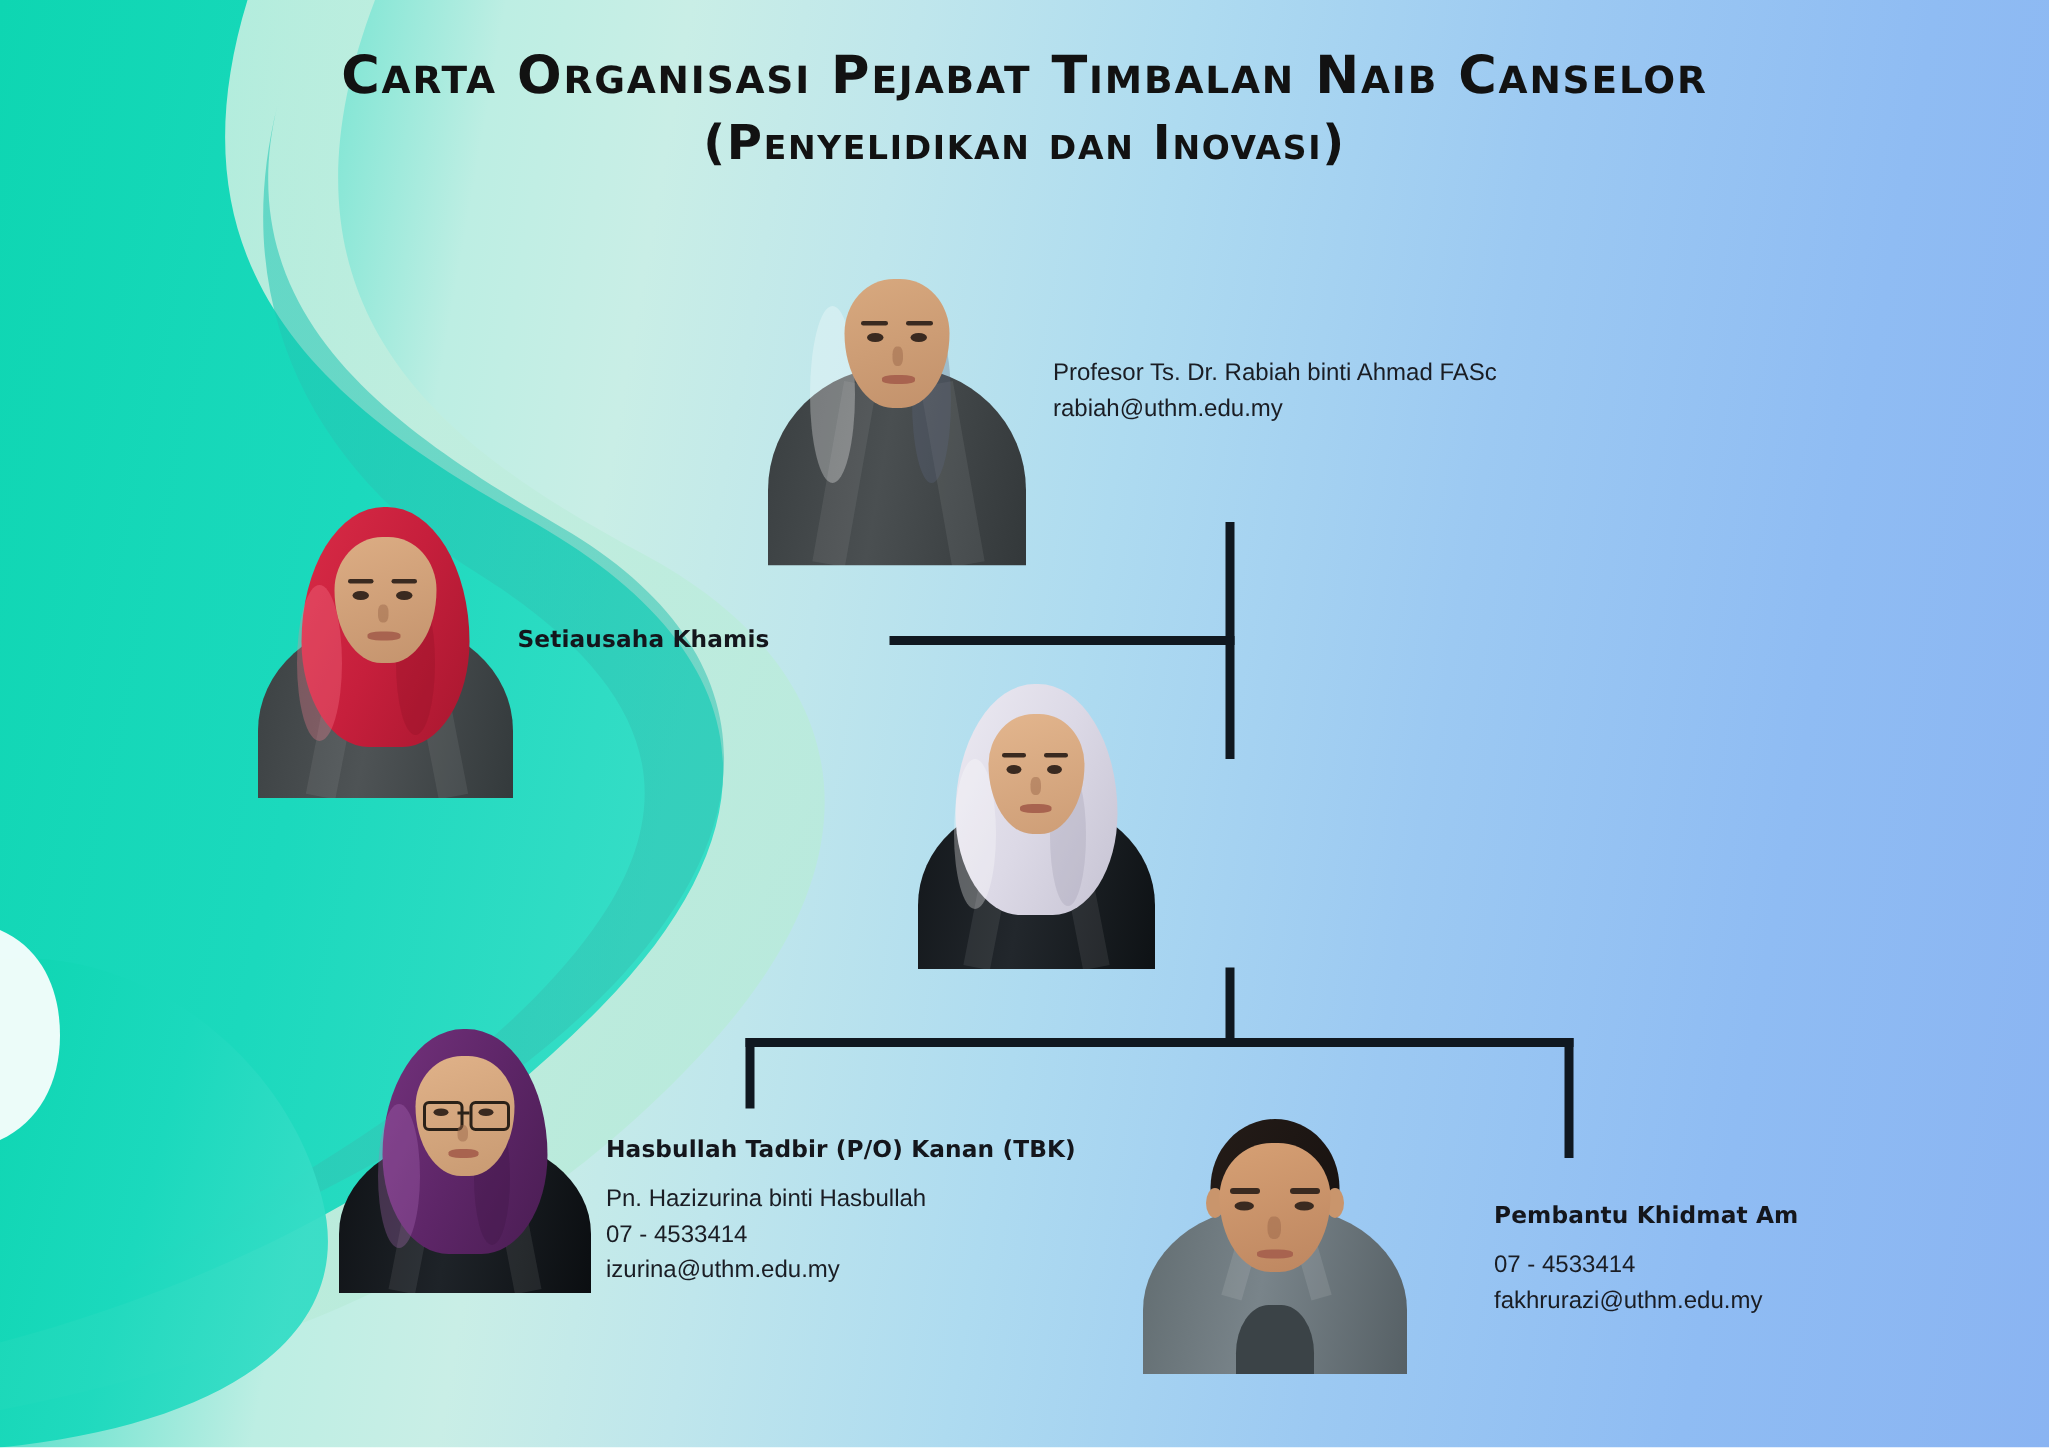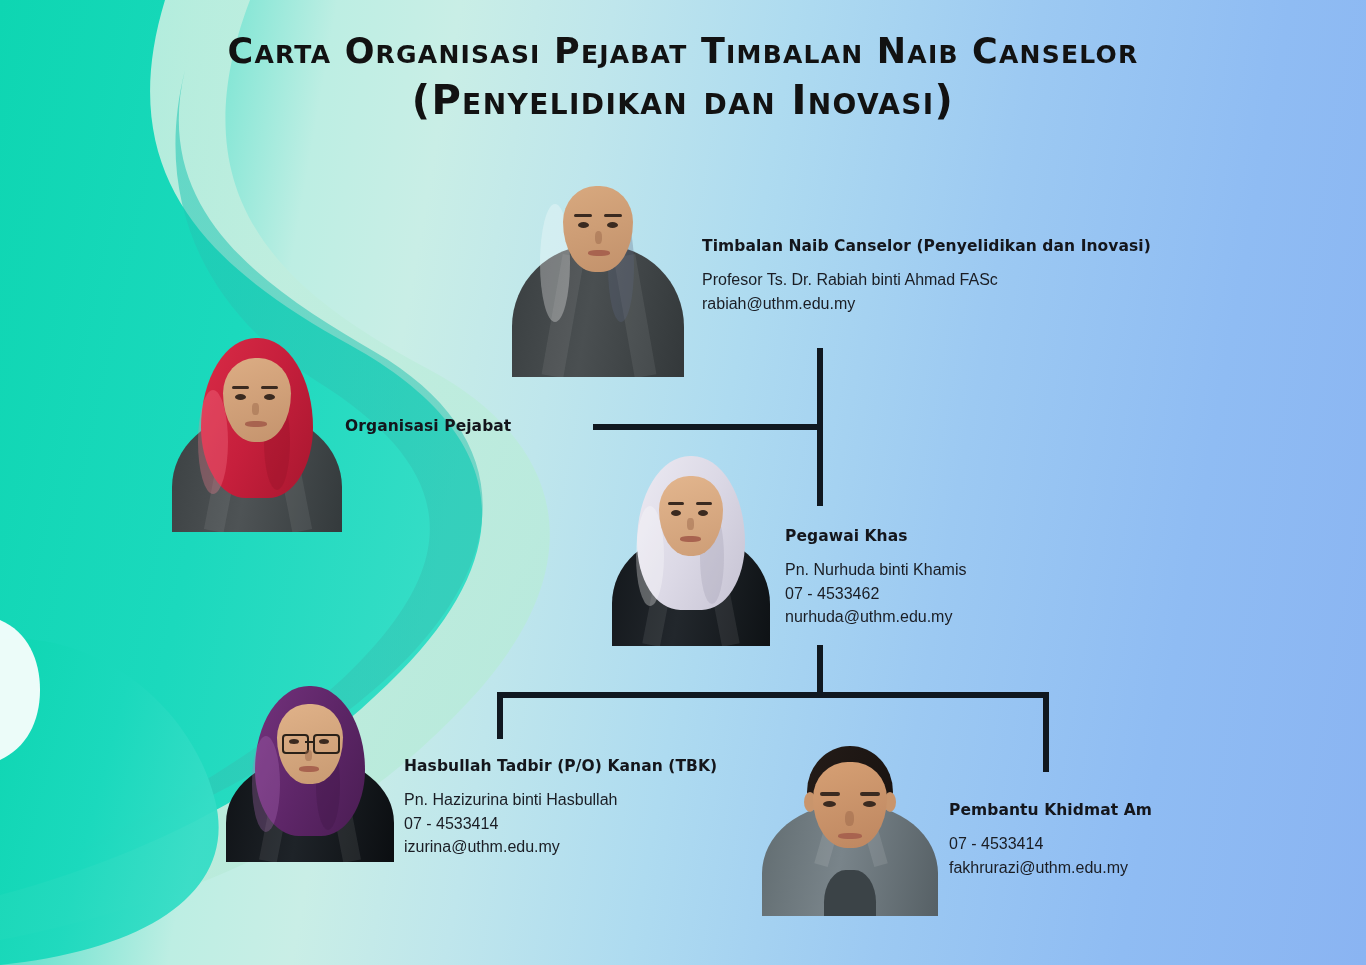--- a/index.html
+++ b/index.html
@@ -46,21 +46,21 @@
   }
   .title-line {
     font-family: "DejaVu Sans", sans-serif;
     font-variant: small-caps;
     font-weight: 700;
     letter-spacing: 0.035em;
     color: #121212;
     line-height: 1.32;
   }
   .title-line.l1 { font-size: 35px; }
-  .title-line.l2 { font-size: 40px; }
+  .title-line.l2 { font-size: 32px; }
 
   
   .line {
     position: absolute;
     background: #101820;
     z-index: 3;
   }
 
   
   .portrait {
@@ -317,50 +317,41 @@
       <div class="pf-brow" style="left:58px; top:54px; width:20px; height:4px; border-radius:2px;"></div>
       <div class="pf-brow" style="left:98px; top:54px; width:20px; height:4px; border-radius:2px;"></div>
       <div class="pf-eye" style="left:61px; top:63px; width:13px; height:6px;"></div>
       <div class="pf-eye" style="left:101px; top:63px; width:13px; height:6px;"></div>
       <div class="pf-nose" style="left:83px; top:73px; width:9px; height:15px;"></div>
       <div class="pf-mouth" style="left:76px; top:95px; width:24px; height:6px;"></div>
     </div>
   </div>
 
   <div class="info" style="left:702px; top:237px;">
-    <div class="info-title">Timbalan Naib Canselor (Penyelidikan dan Inovasi)</div>
     <div class="info-lines">
       <div>Profesor Ts. Dr. Rabiah binti Ahmad FASc</div>
       <div>rabiah@uthm.edu.my</div>
     </div>
   </div>
 
   <div class="info" style="left:345px; top:417px;">
-    <div class="info-title">Organisasi Pejabat</div>
-  </div>
-
-  <div class="info" style="left:785px; top:527px;">
-    <div class="info-title">Pegawai Khas</div>
-    <div class="info-lines">
-      <div>Pn. Nurhuda binti Khamis</div>
-      <div>07 - 4533462</div>
-      <div>nurhuda@uthm.edu.my</div>
-    </div>
-  </div>
+    <div class="info-title">Setiausaha Khamis</div>
+  </div>
+
 
   <div class="info" style="left:404px; top:757px;">
     <div class="info-title">Hasbullah Tadbir (P/O) Kanan (TBK)</div>
     <div class="info-lines">
       <div>Pn. Hazizurina binti Hasbullah</div>
       <div>07 - 4533414</div>
       <div>izurina@uthm.edu.my</div>
     </div>
   </div>
 
-  <div class="info" style="left:949px; top:801px;">
+  <div class="info" style="left:996px; top:801px;">
     <div class="info-title">Pembantu Khidmat Am</div>
     <div class="info-lines">
       <div>07 - 4533414</div>
       <div>fakhrurazi@uthm.edu.my</div>
     </div>
   </div>
 
 </div>
 
 </body></html>

